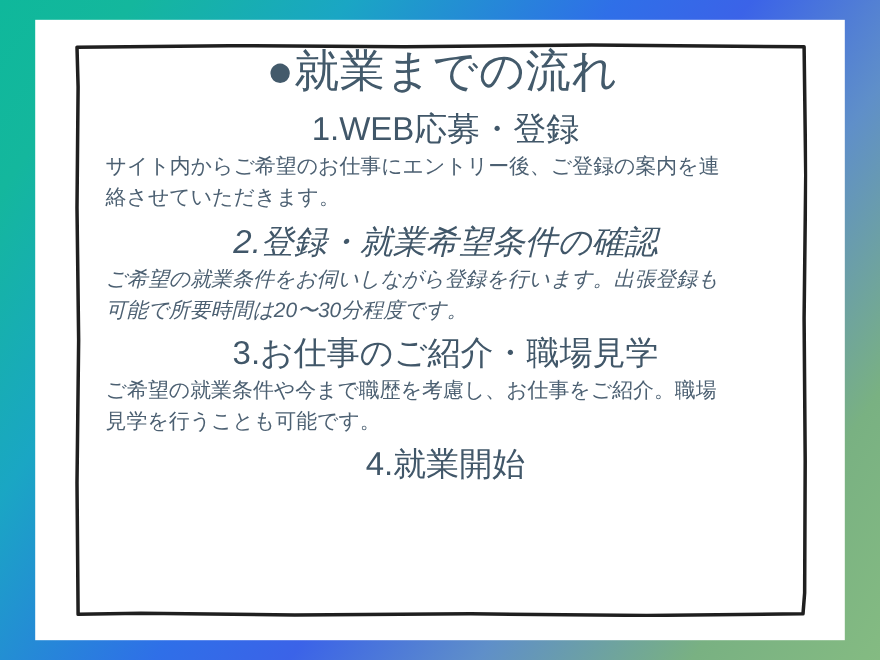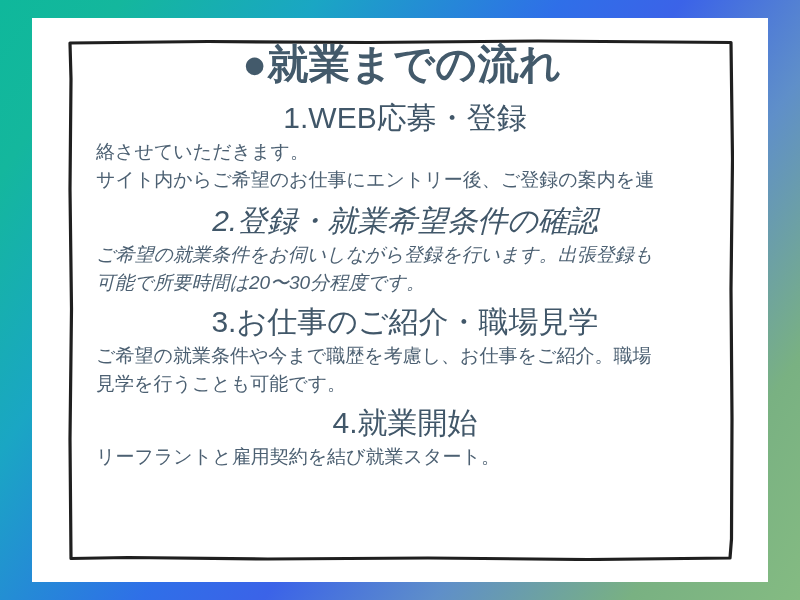--- a/index.html
+++ b/index.html
@@ -71,21 +71,21 @@
     color: #45596b;
   }
 
   
   .poster-title {
     margin: 0;
     padding: 0;
     text-align: center;
     font-size: 41px;
     line-height: 1.12;
-    font-weight: 700;
+    font-weight: 400;
     letter-spacing: 0.5px;
     color: #435a6b;
     white-space: nowrap;
   }
 
   
   .steps {
     list-style: none;
     margin: 10px 0 0 0;
     padding: 0;
@@ -142,22 +142,22 @@
 
   <div id="content">
 
     <h1 class="poster-title">●就業までの流れ</h1>
 
     <ol class="steps">
 
       <li class="step step-1">
         <h2 class="step-heading">1.WEB応募・登録</h2>
         <p class="step-body">
+          <span class="ln">サイト内からご希望のお仕事にエントリー後、ご登録の案内を連</span>
           <span class="ln">絡させていただきます。</span>
-          <span class="ln">サイト内からご希望のお仕事にエントリー後、ご登録の案内を連</span>
         </p>
       </li>
 
       <li class="step step-2">
         <h2 class="step-heading">2.登録・就業希望条件の確認</h2>
         <p class="step-body">
           <span class="ln">ご希望の就業条件をお伺いしながら登録を行います。出張登録も</span>
           <span class="ln">可能で所要時間は20〜30分程度です。</span>
         </p>
       </li>
@@ -165,20 +165,17 @@
       <li class="step step-3">
         <h2 class="step-heading">3.お仕事のご紹介・職場見学</h2>
         <p class="step-body">
           <span class="ln">ご希望の就業条件や今まで職歴を考慮し、お仕事をご紹介。職場</span>
           <span class="ln">見学を行うことも可能です。</span>
         </p>
       </li>
 
       <li class="step step-4">
         <h2 class="step-heading">4.就業開始</h2>
-        <p class="step-body">
-          <span class="ln">リーフラントと雇用契約を結び就業スタート。</span>
-        </p>
       </li>
 
     </ol>
   </div>
 </div>
 
 </body></html>

